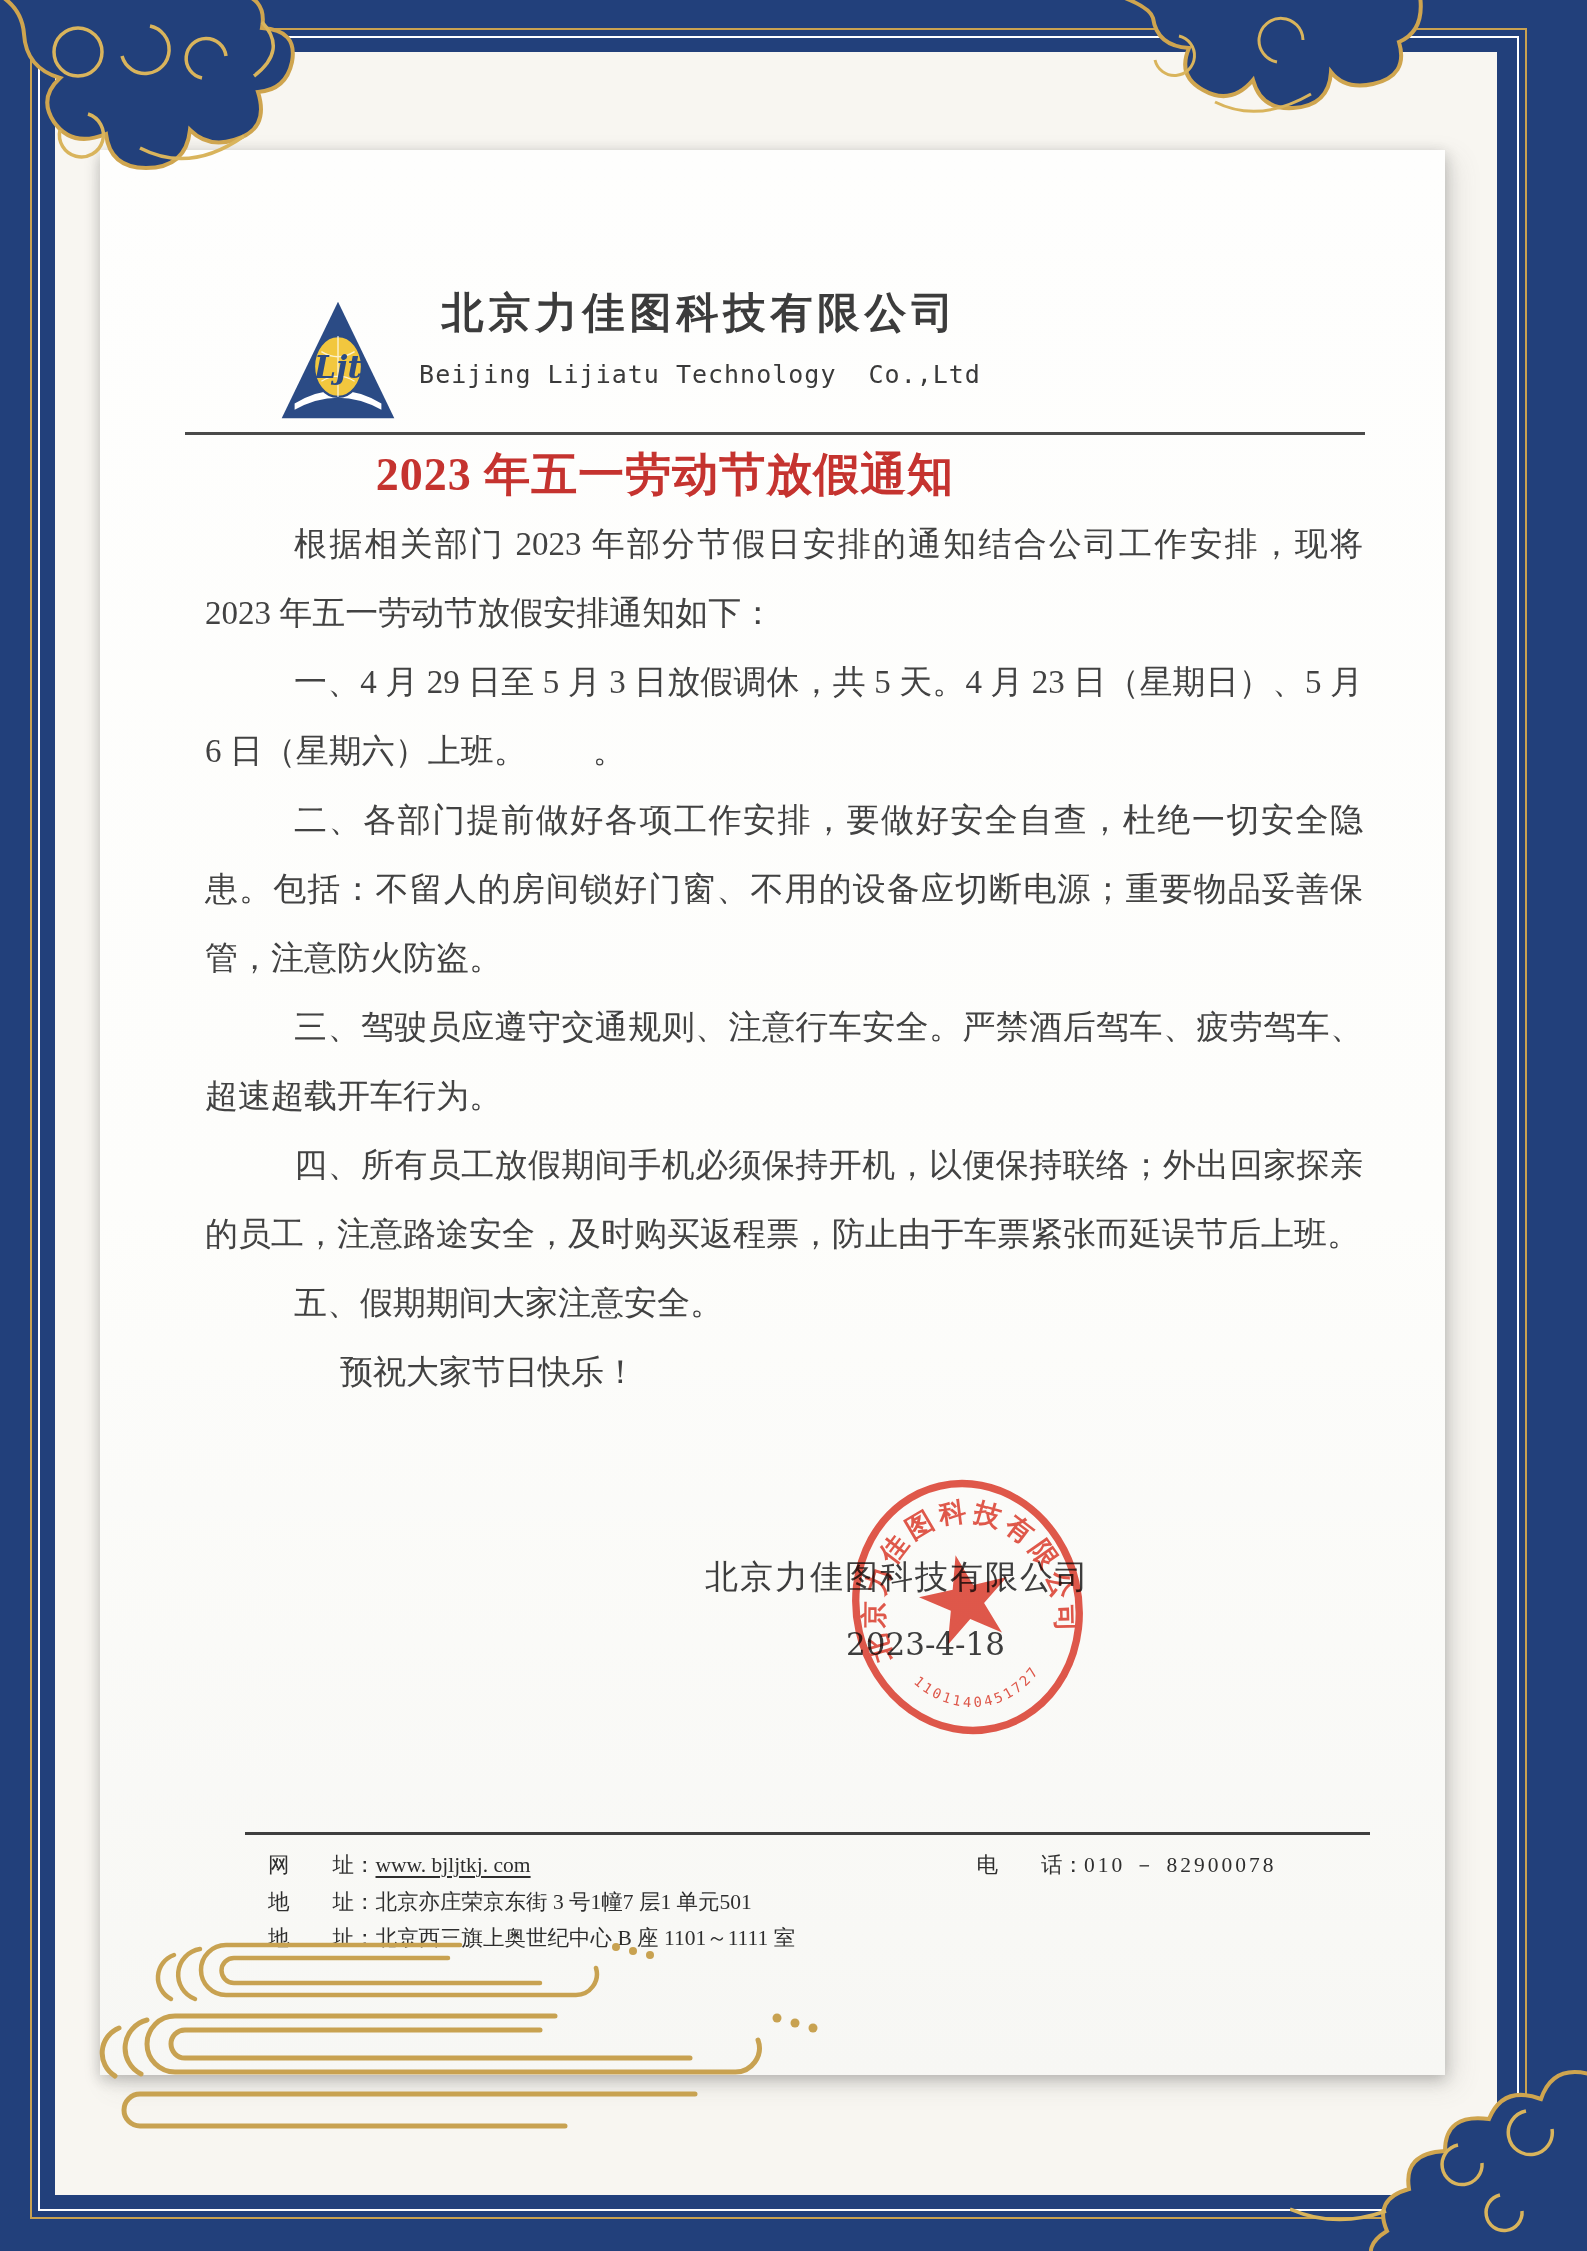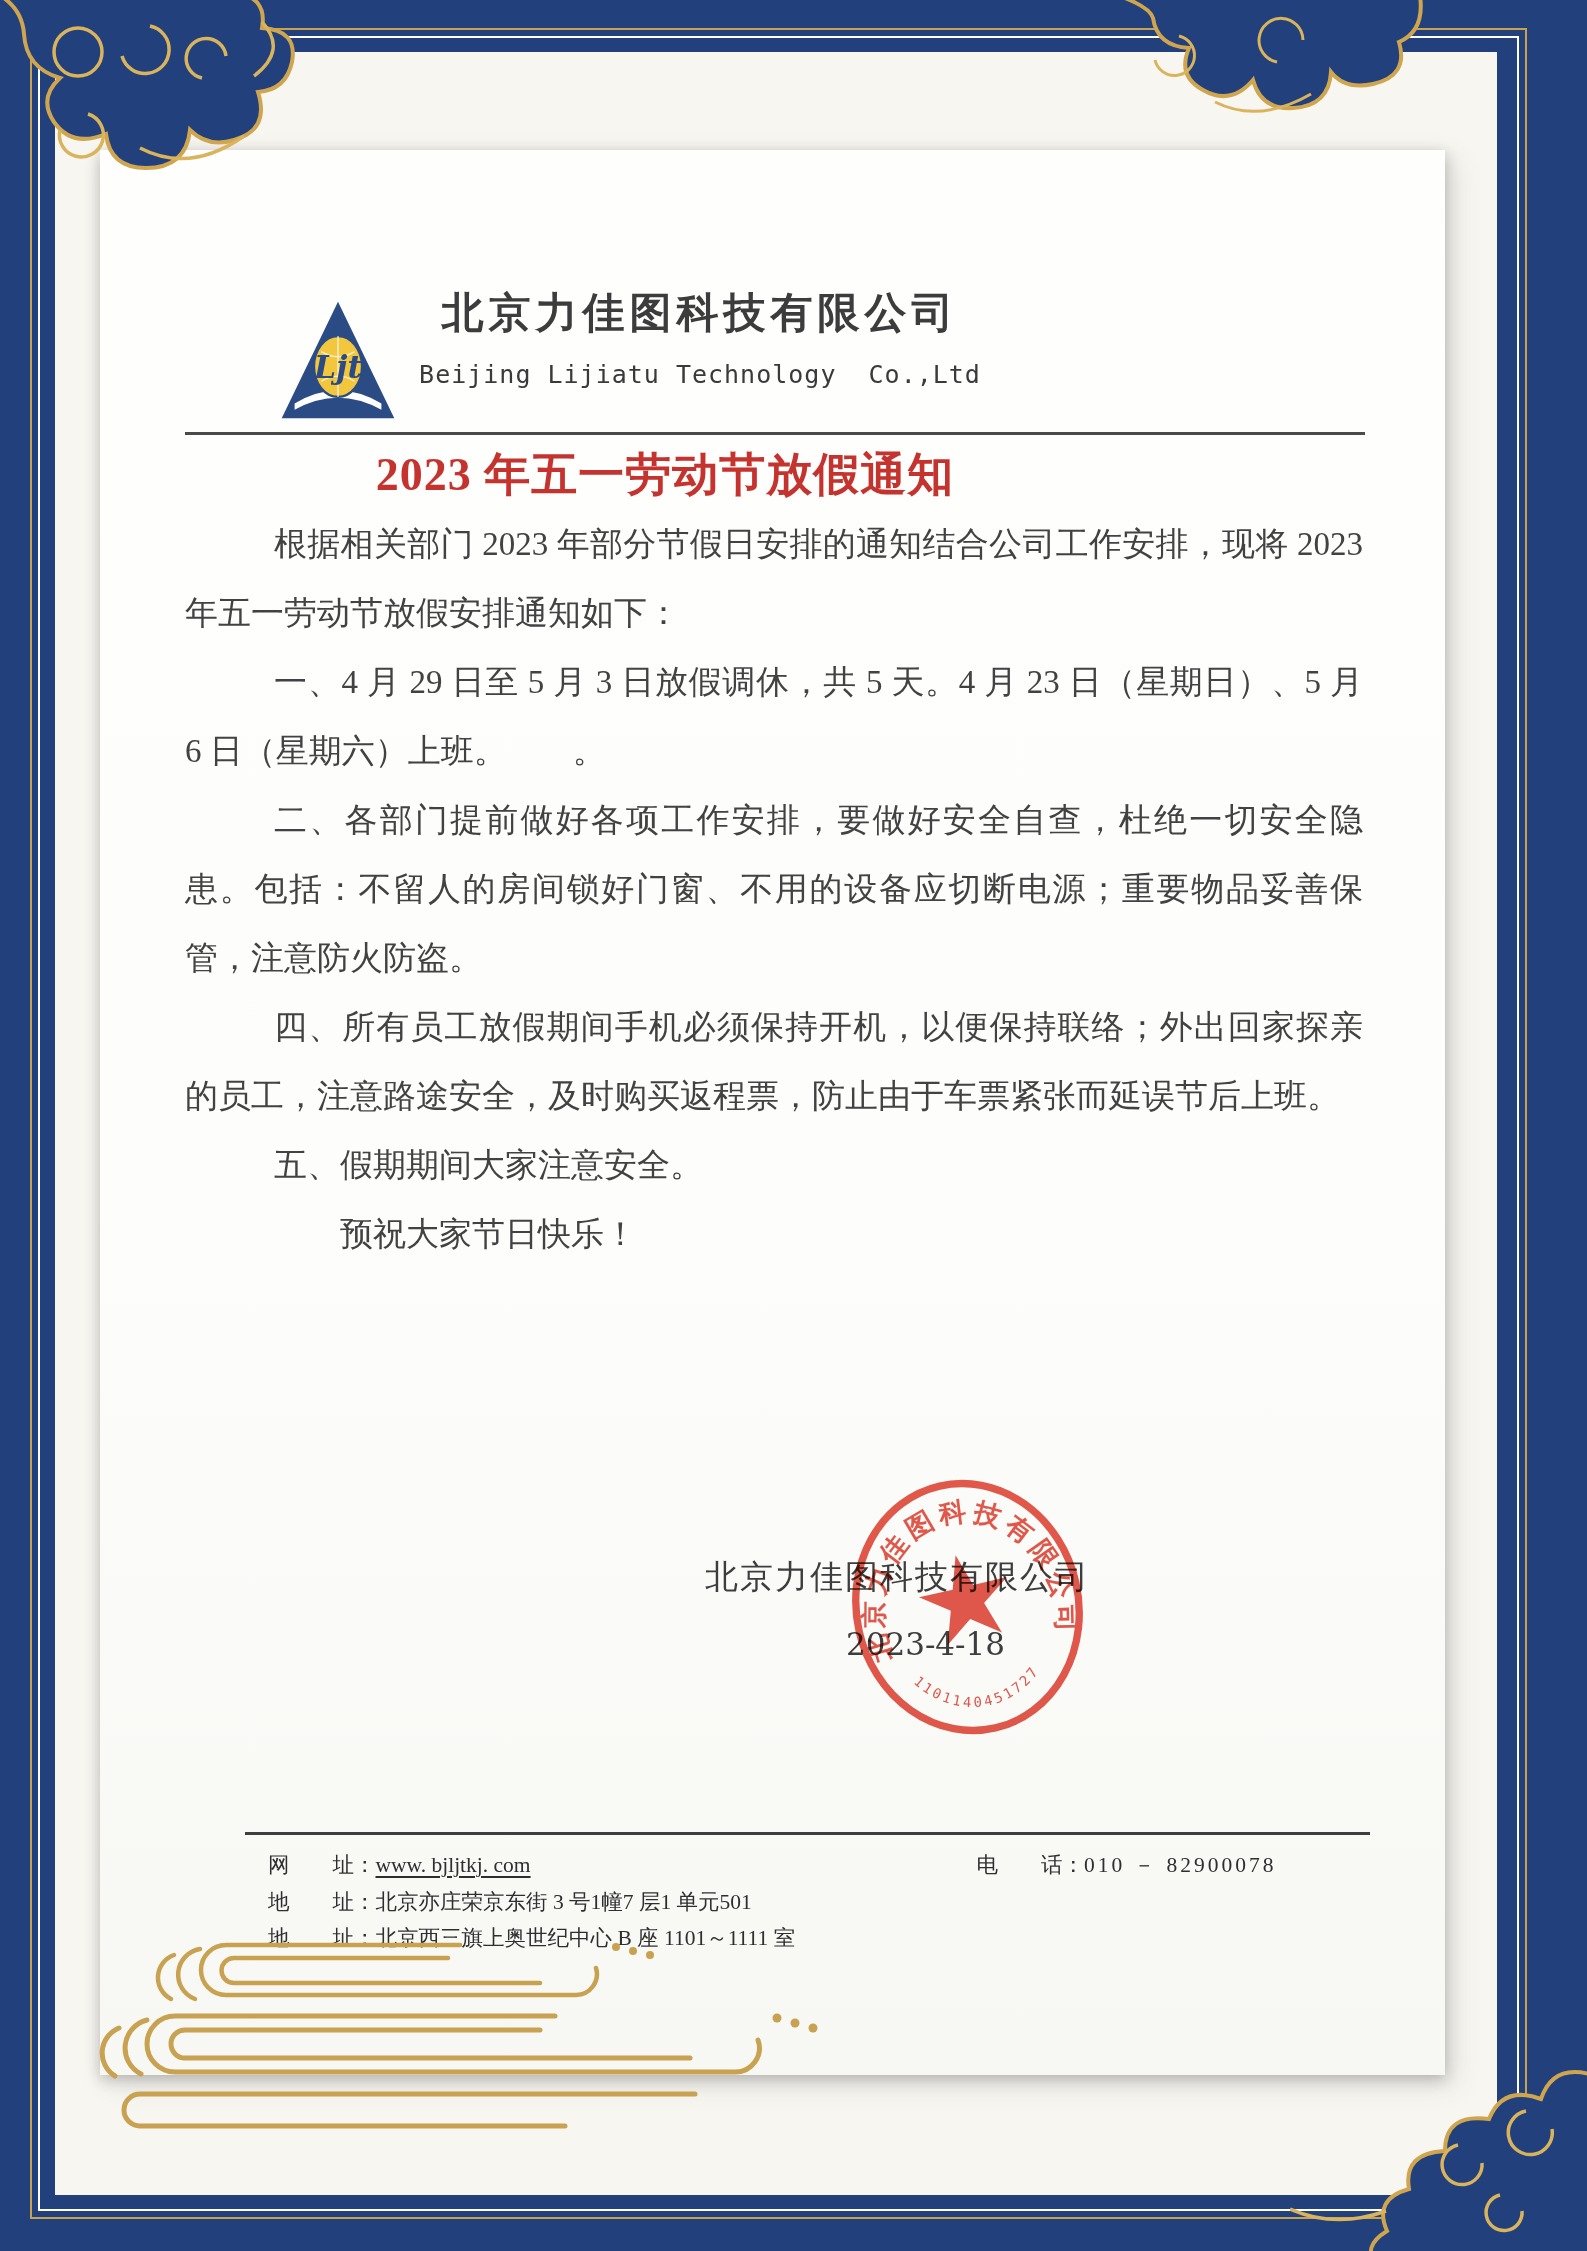--- a/index.html
+++ b/index.html
@@ -40,21 +40,21 @@
     font-family:"DejaVu Sans Mono","Liberation Mono",monospace;}
   .lh-rule{position:absolute;left:85px;top:282px;width:1180px;height:3px;background:#4a4a4a;}
 
   
   .title{position:absolute;left:85px;top:294px;width:960px;margin:0;text-align:center;
     font-size:46px;font-weight:700;letter-spacing:1px;color:var(--title-red,#c5332f);}
 
   
   .body{position:absolute;left:85px;top:360px;width:1178px;color:#424242;}
   .para{margin:0;font-size:33px;line-height:69px;text-align:justify;text-justify:inter-character;}
-  .para.ind2{text-indent:2.7em;}
+  .para.ind2{text-indent:2.7em;margin-left:20px;}
   .para.ind4{text-indent:4.7em;}
 
   
   .sig-company{position:absolute;top:1405px;right:355px;font-size:33px;letter-spacing:2px;color:#3d3d3d;}
   .sig-date{position:absolute;top:1476px;right:440px;font-size:31px;color:#3d3d3d;
     font-family:"DejaVu Serif","Liberation Serif",serif;}
 
   
   .seal{position:absolute;left:745px;top:1322px;width:245px;height:270px;opacity:.92;
     mix-blend-mode:multiply;transform:rotate(-13deg);}
@@ -155,20 +155,21 @@
       <div class="company-en">Beijing Lijiatu Technology  Co.,Ltd</div>
     </div>
     <div class="lh-rule"></div>
 
     <h1 class="title">2023 年五一劳动节放假通知</h1>
 
     <div class="body">
       <p class="para ind2">根据相关部门 2023 年部分节假日安排的通知结合公司工作安排，现将 2023 年五一劳动节放假安排通知如下：</p>
       <p class="para ind2">一、4 月 29 日至 5 月 3 日放假调休，共 5 天。4 月 23 日（星期日）、5 月 6 日（星期六）上班。　　。</p>
       <p class="para ind2">二、各部门提前做好各项工作安排，要做好安全自查，杜绝一切安全隐患。包括：不留人的房间锁好门窗、不用的设备应切断电源；重要物品妥善保管，注意防火防盗。</p>
+      <p class="para ind2">三、驾驶员应遵守交通规则、注意行车安全。严禁酒后驾车、疲劳驾车、超速超载开车行为。</p>
       <p class="para ind2">四、所有员工放假期间手机必须保持开机，以便保持联络；外出回家探亲的员工，注意路途安全，及时购买返程票，防止由于车票紧张而延误节后上班。</p>
       <p class="para ind2">五、假期期间大家注意安全。</p>
       <p class="para ind4">预祝大家节日快乐！</p>
     </div>
 
     <div class="sig-company">北京力佳图科技有限公司</div>
     <div class="sig-date">2023-4-18</div>
 
     <svg class="seal" viewBox="0 0 300 330">
       <ellipse cx="150" cy="165" rx="136" ry="152" fill="none" stroke="#e14b3d" stroke-width="9"></ellipse>

